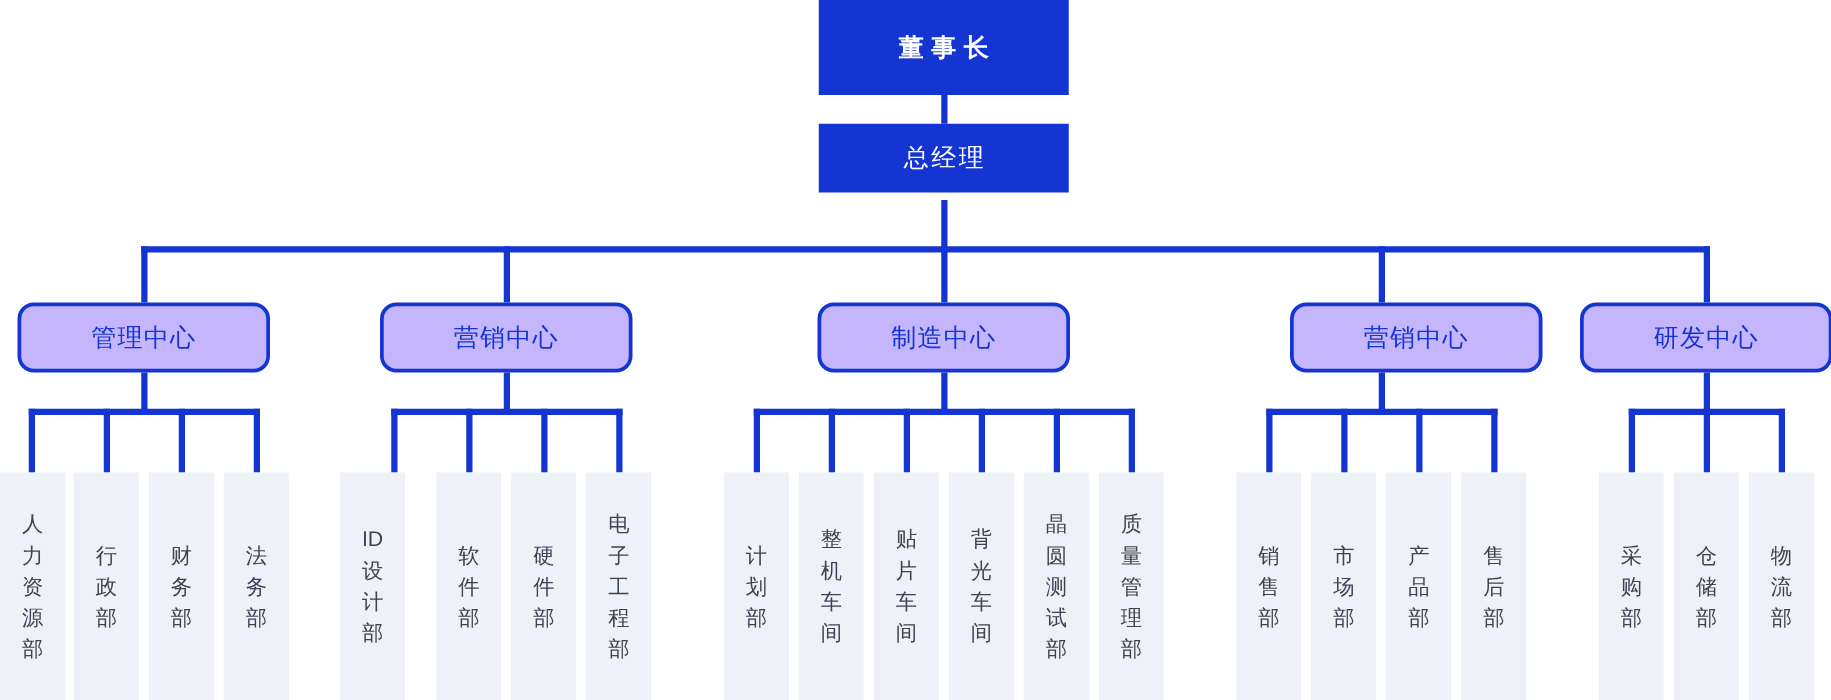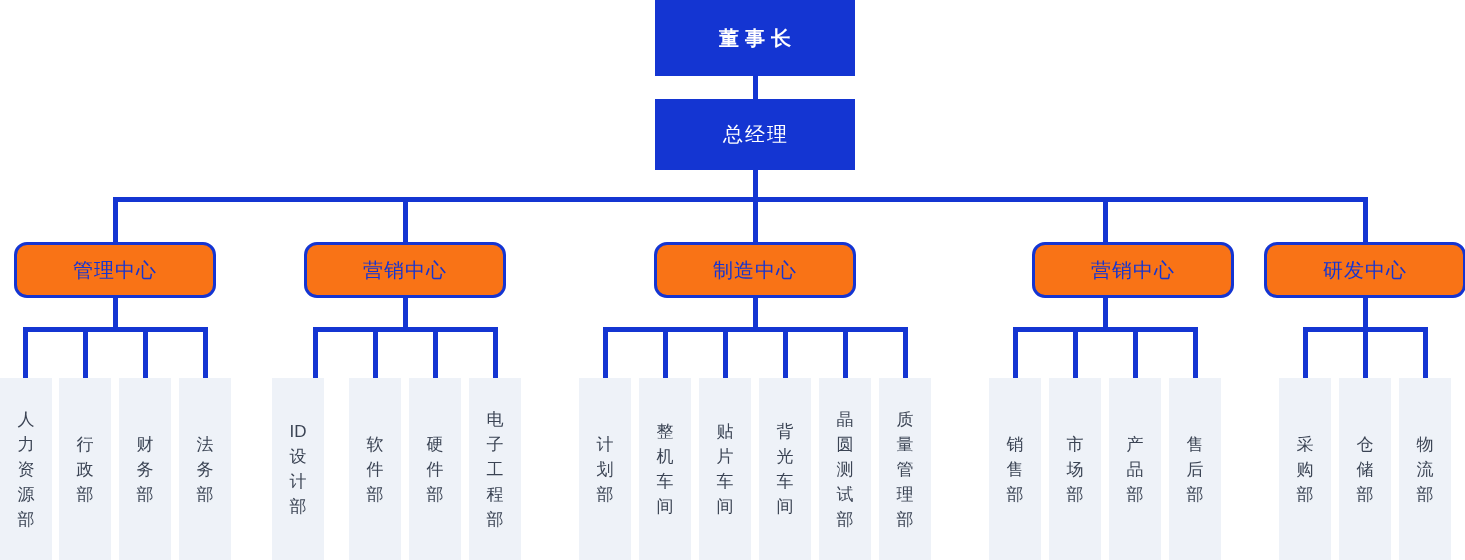--- a/index.html
+++ b/index.html
@@ -9,26 +9,26 @@
   .canvas{
     position:relative; width:1465px; height:560px;
     background:#fff; overflow:hidden;
   }
   .exec-node{
     position:absolute; width:200px; background:var(--blue); color:#fff;
     display:flex; align-items:center; justify-content:center;
   }
   .chairman{ left:655px; top:0; height:76px; font-size:20px; font-weight:700;
     letter-spacing:6px; text-indent:6px; }
-  .gm{ left:655px; top:99px; height:71px; font-size:20px; font-weight:400;
+  .gm{ left:655px; top:99px; height:55px; font-size:20px; font-weight:400;
     letter-spacing:2px; text-indent:2px; }
   .line{ position:absolute; background:var(--blue); }
   .center-node{
     position:absolute; width:202px; height:56px; top:242px;
-    border:3px solid var(--blue); border-radius:13px; background:#f97316;
+    border:3px solid var(--blue); border-radius:13px; background:#c4b5fd;
     color:var(--blue); display:flex; align-items:center; justify-content:center;
     font-size:20px; letter-spacing:1px;
   }
   .dept-node{
     position:absolute; width:52px; top:378px; height:182px;
     background:var(--dept-bg); color:var(--dept-text);
     display:flex; flex-direction:column; align-items:center; justify-content:center;
     font-size:17px;
   }
   .dept-node .seg{ display:block; line-height:25px; text-align:center; white-space:nowrap; }

